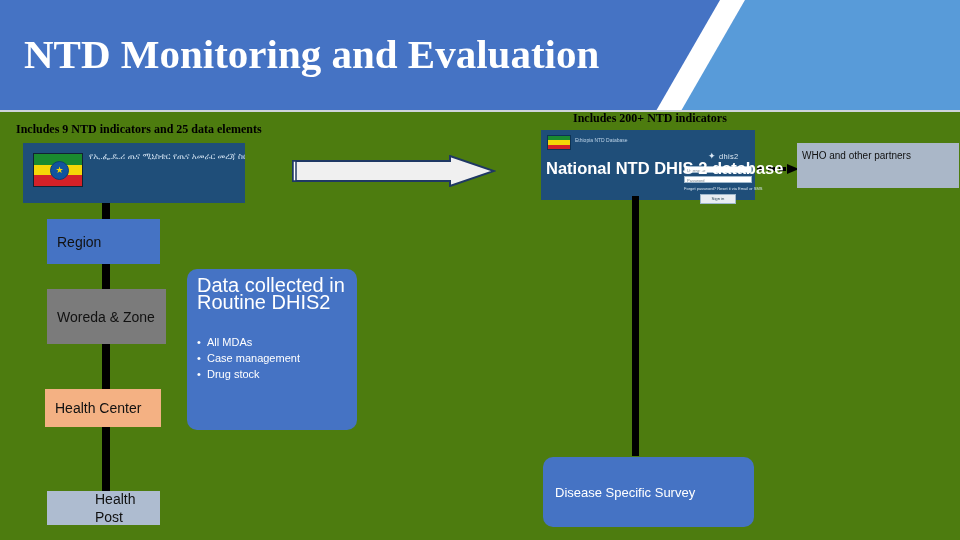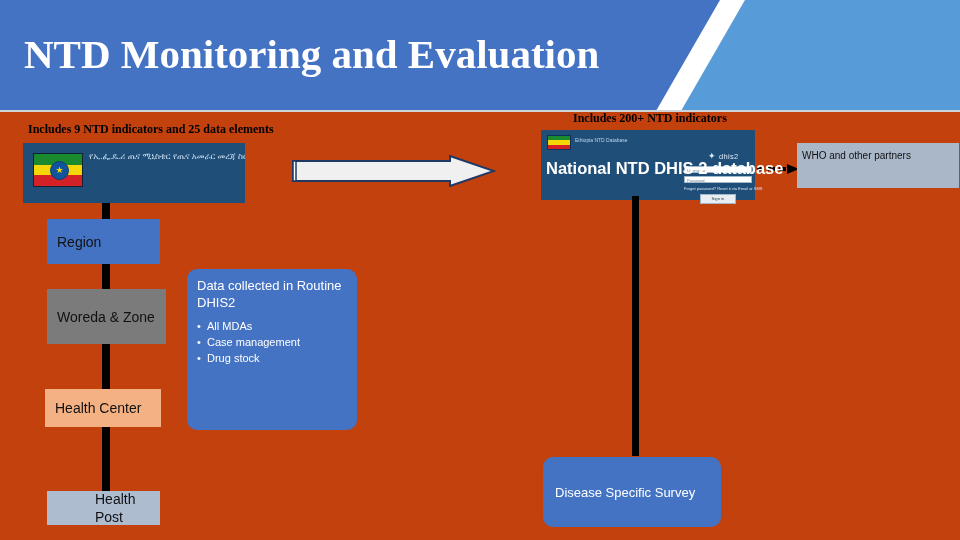--- a/index.html
+++ b/index.html
@@ -7,21 +7,21 @@
     padding: 0;
     background: #ffffff;
   }
   body {
     font-family: "Liberation Sans", sans-serif;
   }
   #slide {
     position: relative;
     width: 960px;
     height: 540px;
-    background: #c2410c;
+    background: #4d7c0f;
     overflow: hidden;
   }
 
   
   .header {
     position: absolute;
     left: 0; top: 0;
     width: 960px; height: 111px;
     background: #4573c4;
   }
@@ -60,21 +60,21 @@
   
   .caption {
     position: absolute;
     font-family: "Liberation Serif", serif;
     font-weight: bold;
     font-size: 12px;
     line-height: 14px;
     color: #000000;
     white-space: nowrap;
   }
-  .caption-left  { left: 28px;  top: 122px; }
+  .caption-left  { left: 16px;  top: 122px; }
   .caption-right { left: 573px; top: 111px; }
 
   
   .hmis {
     position: absolute;
     left: 23px; top: 143px;
     width: 222px; height: 60px;
     background: #1f4e79;
     overflow: hidden;
   }
@@ -285,42 +285,42 @@
     border-radius: 10px;
     color: #ffffff;
     box-sizing: border-box;
   }
   .card-routine {
     left: 187px; top: 269px;
     width: 170px; height: 161px;
     padding: 8px 10px;
   }
   .card-routine .ct {
-    font-size: 13px;
+    font-size: 20px;
     line-height: 17px;
-    margin-bottom: 7px;
+    margin-bottom: 23px;
   }
   .card-routine ul {
     margin: 0; padding: 0;
     list-style: none;
   }
   .card-routine li {
     font-size: 11px;
     line-height: 16px;
     padding-left: 10px;
     position: relative;
   }
   .card-routine li::before {
     content: "•";
     position: absolute;
     left: 0; top: 0;
   }
   .card-survey {
     left: 543px; top: 457px;
-    width: 178px; height: 70px;
+    width: 211px; height: 70px;
     display: flex;
     align-items: center;
     padding-left: 12px;
     font-size: 13px;
     line-height: 17px;
   }
 </style>
 </head>
 <body>
 

